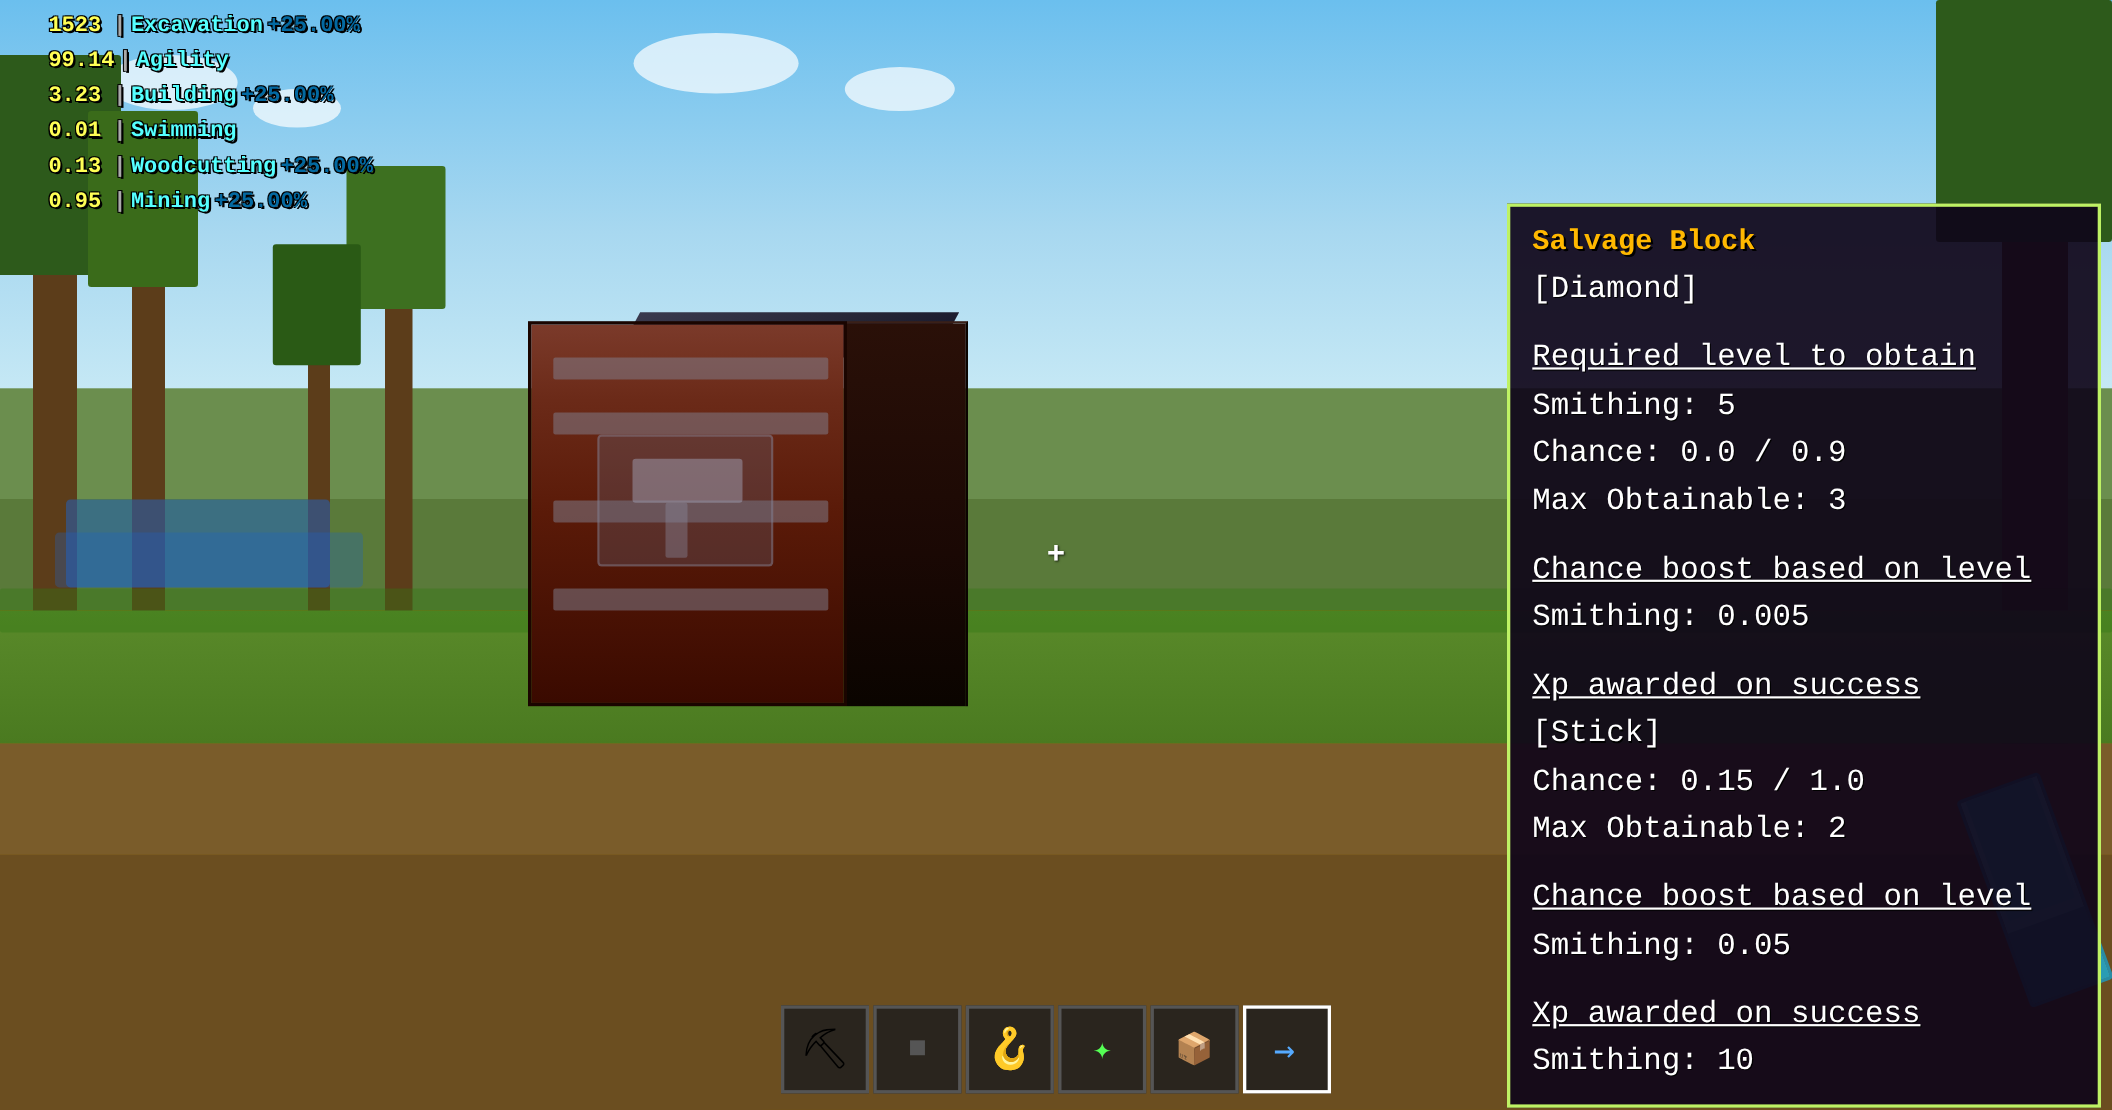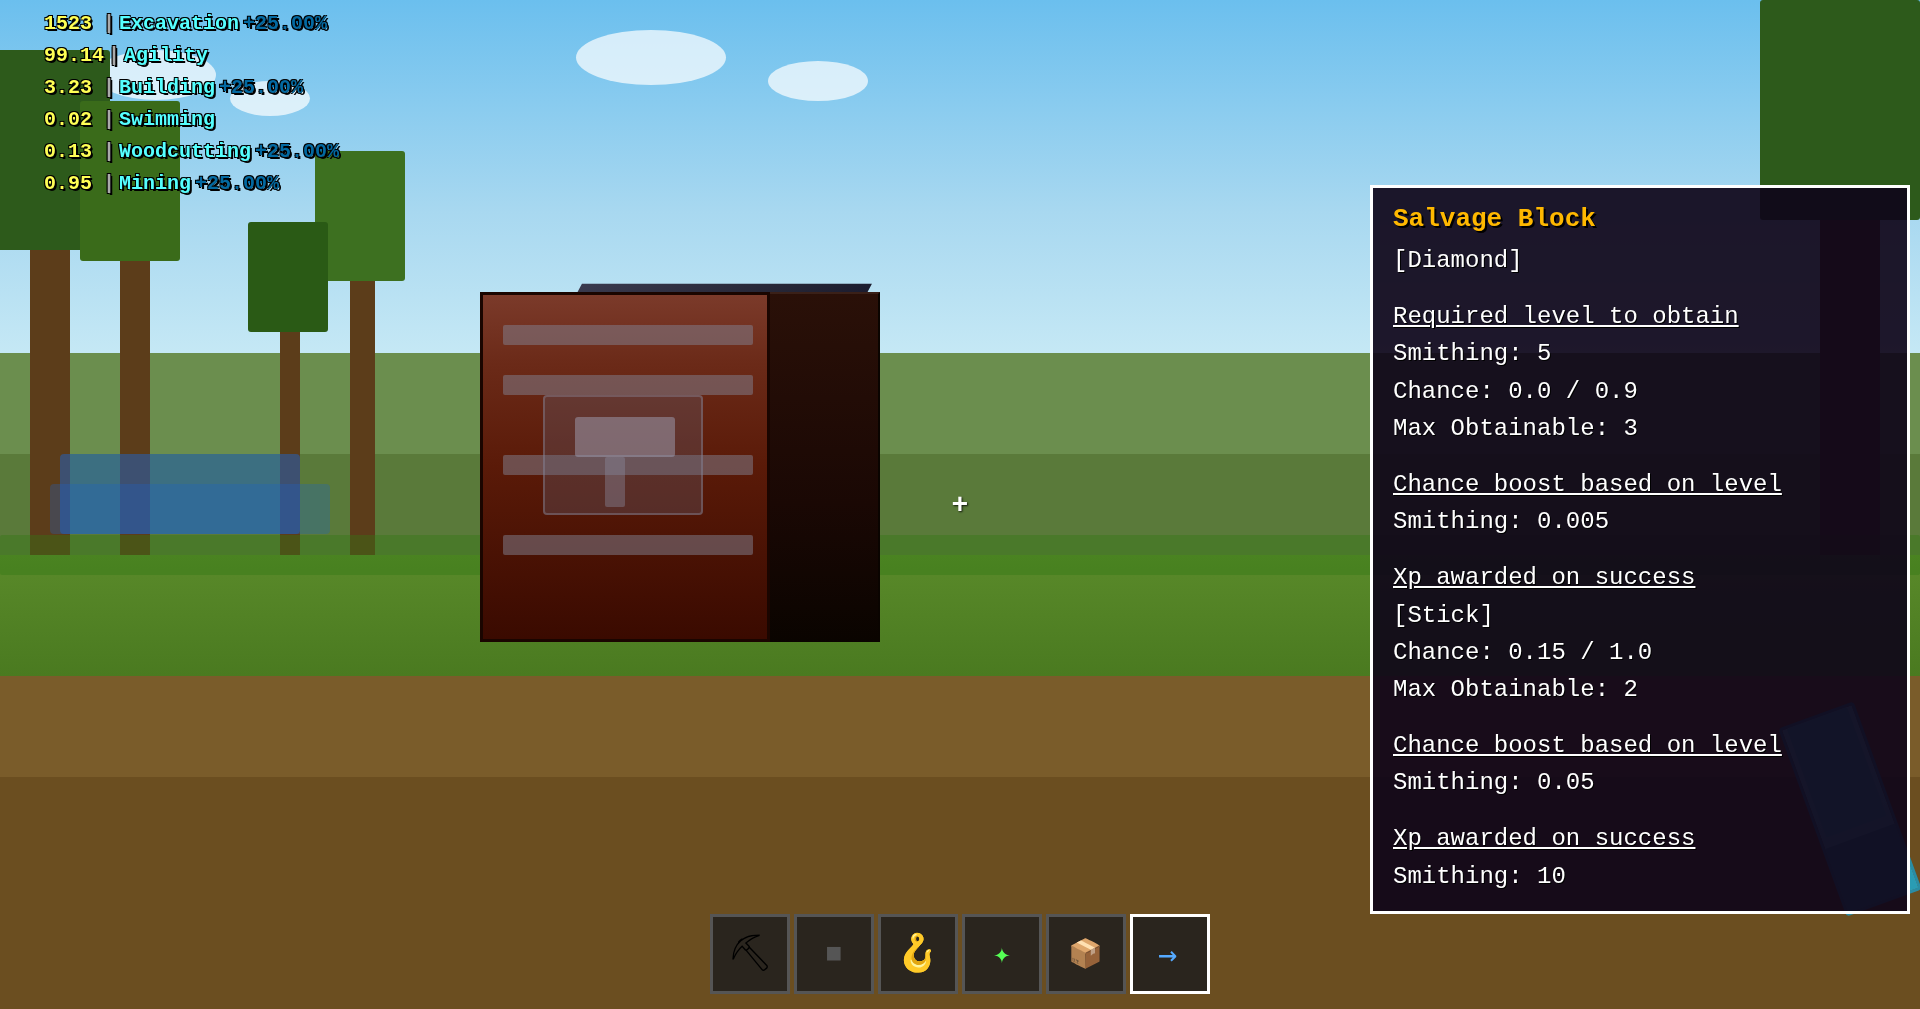--- a/index.html
+++ b/index.html
@@ -146,37 +146,37 @@
       color: #0369a1;
     }
 
     
     .tooltip-panel {
       position: absolute;
       top: 185px;
       right: 10px;
       width: 540px;
       background: rgba(15, 5, 25, 0.92);
-      border: 3px solid #ffffff;
+      border: 3px solid #bef264;
       padding: 16px 20px;
       z-index: 30;
     }
 
     .tooltip-title {
       color: #FFB800;
       font-size: 26px;
       font-weight: bold;
       font-family: 'Courier New', monospace;
       text-shadow: 2px 2px 0px #000;
       margin-bottom: 8px;
     }
 
     .tooltip-line {
       color: #FFFFFF;
-      font-size: 24px;
+      font-size: 28px;
       font-family: 'Courier New', monospace;
       text-shadow: 1px 1px 0px #000;
       line-height: 1.55;
     }
 
     .tooltip-line.header {
       color: #FFFFFF;
       text-decoration: underline;
       margin-top: 19px;
     }
@@ -321,21 +321,21 @@
     <span class="skill-name">Agility</span>
     <span class="skill-bonus"></span>
   </div>
   <div class="skill-row">
     <span class="skill-value">3.23</span>
     <span class="skill-separator">|</span>
     <span class="skill-name">Building</span>
     <span class="skill-bonus">+25.00%</span>
   </div>
   <div class="skill-row">
-    <span class="skill-value">0.02</span>
+    <span class="skill-value">0.01</span>
     <span class="skill-separator">|</span>
     <span class="skill-name">Swimming</span>
     <span class="skill-bonus"></span>
   </div>
   <div class="skill-row">
     <span class="skill-value">0.13</span>
     <span class="skill-separator">|</span>
     <span class="skill-name">Woodcutting</span>
     <span class="skill-bonus">+25.00%</span>
   </div>

